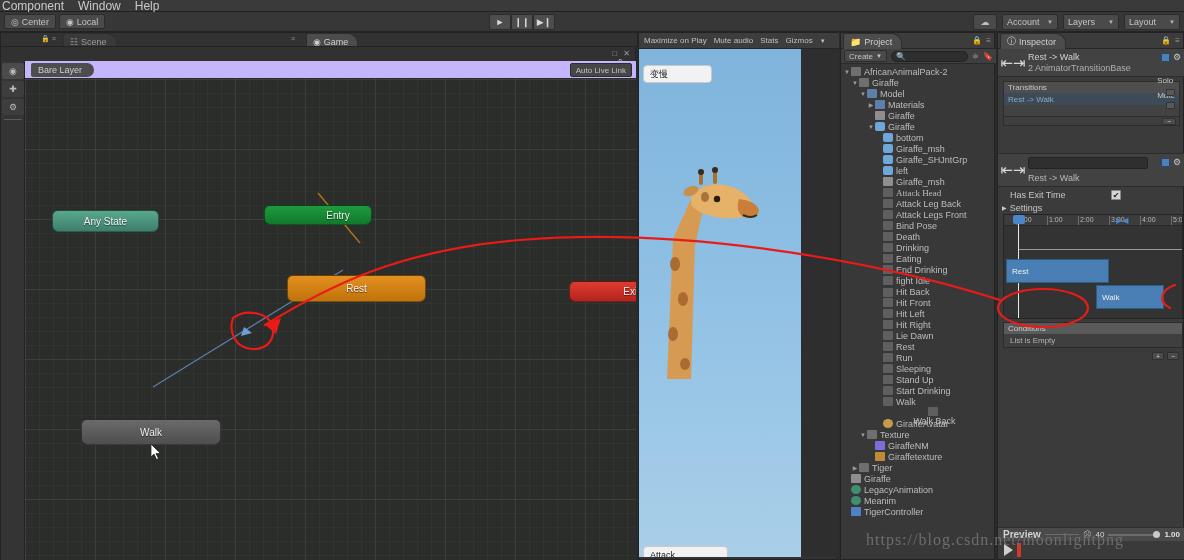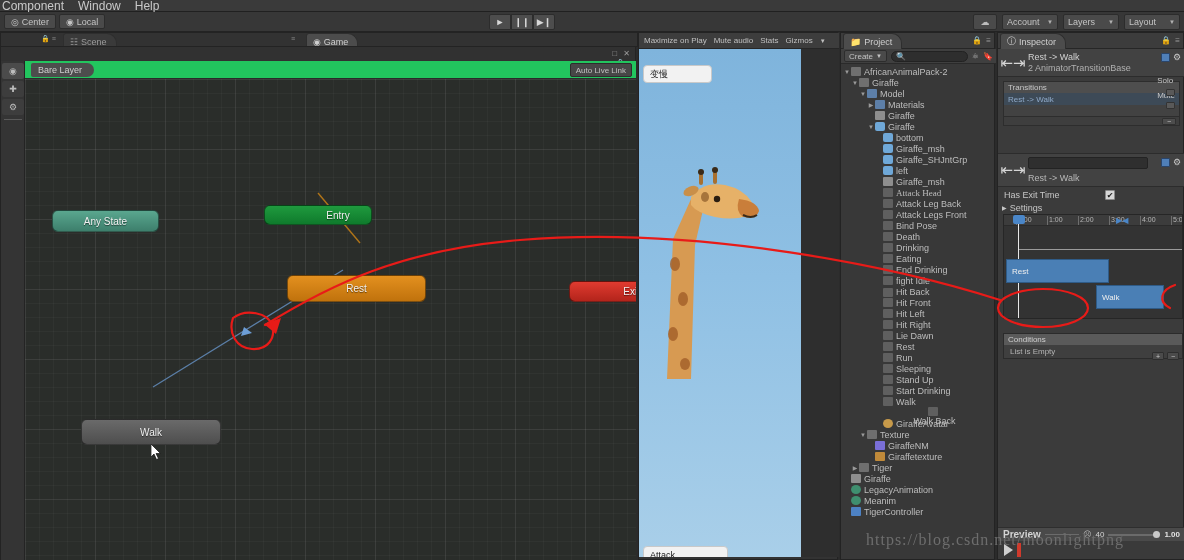--- a/index.html
+++ b/index.html
@@ -83,21 +83,21 @@
     background-image:
       linear-gradient(to right, rgba(255,255,255,.028) 1px, transparent 1px),
       linear-gradient(to bottom, rgba(255,255,255,.028) 1px, transparent 1px),
       linear-gradient(to right, rgba(255,255,255,.055) 1px, transparent 1px),
       linear-gradient(to bottom, rgba(255,255,255,.055) 1px, transparent 1px);
     background-size: 14px 14px, 14px 14px, 70px 70px, 70px 70px;
     overflow:hidden;
   }
   .layerbar {
     position:absolute; left:24px; top:14px; width:611px; height:18px;
-    background:#22c55e; border-bottom:1px solid #2a2a2a;
+    background:#c4b5fd; border-bottom:1px solid #2a2a2a;
   }
   .layerchip {
     position:absolute; left:6px; top:2px; height:14px; background:#4d4d4d;
     border-radius:2px 7px 7px 2px; padding:0 12px 0 7px;
     display:flex; align-items:center; color:#cfcfcf; font-size:9px;
   }
   .autolive {
     position:absolute; right:4px; top:2px; height:14px; background:#474747;
     border:1px solid #2d2d2d; border-radius:2px; padding:0 5px;
     display:flex; align-items:center; color:#c2c2c2; font-size:8px;
@@ -195,35 +195,35 @@
   .trans-head { height:11px; background:#4e4e4e; display:flex; align-items:center; padding:0 4px; font-size:8px; color:#c7c7c7; }
   .trans-row  { height:12px; display:flex; align-items:center; padding:0 4px; font-size:8px; color:#8ea9c9; background:#3d4a57; }
   .solomute { margin-left:auto; display:flex; gap:6px;flex-direction:column; }
   .sm-box { width:9px; height:7px; background:#595959; border:1px solid #333; border-radius:1px; }
   .minusbar { position:absolute; left:5px; top:84px; width:177px; height:9px; background:#3e3e3e; border:1px solid #2d2d2d; border-top:none; display:flex; justify-content:flex-end; align-items:center; padding-right:3px; }
   .minusbtn { width:14px; height:7px; background:#4d4d4d; border:1px solid #303030; border-radius:1px; display:flex; align-items:center; justify-content:center; font-size:7px; color:#ccc; }
 
   .insp-card2 { position:absolute; left:0; top:120px; width:187px; height:34px; background:#424242; border-top:1px solid #2c2c2c; border-bottom:1px solid #2c2c2c; }
   .namefield { position:absolute; left:30px; top:3px; width:120px; height:12px; background:#2f2f2f; border:1px solid #232323; border-radius:2px; }
 
-  .row-check { position:absolute; left:6px; top:156px; width:175px; height:12px; display:flex; align-items:center; font-size:9px; color:#c6c6c6; }
+  .row-check { position:absolute; left:12px; top:156px; width:175px; height:12px; display:flex; align-items:center; font-size:9px; color:#c6c6c6; }
   .chk { width:10px; height:10px; background:#d6d6d6; border:1px solid #8a8a8a; border-radius:1px; margin-left:auto; margin-right:64px; color:#1c1c1c; font-size:8px; display:flex; align-items:center; justify-content:center; }
   .row-settings { position:absolute; left:4px; top:169px; width:175px; height:11px; display:flex; align-items:center; gap:3px; font-size:9px; color:#c6c6c6; }
 
   .timeline { position:absolute; left:5px; top:181px; width:180px; height:105px; background:#333; border:1px solid #262626; overflow:hidden; }
   .ruler { position:absolute; left:0; top:0; width:180px; height:11px; background:#3c3c3c; border-bottom:1px solid #2a2a2a; }
   .tick { position:absolute; top:1px; font-size:7px; color:#b6b6b6; }
   .tick .bar { position:absolute; left:-2px; top:0; width:1px; height:9px; background:#6e6e6e; }
   .playhead { position:absolute; top:0; width:1px; height:105px; background:#e8e8e8; }
   .ph-knob { position:absolute; top:0; width:12px; height:9px; background:#4a86c8; border-radius:2px; }
   .clipbar { position:absolute; height:24px; background:#4a7fb5; border:1px solid #2f5b87; display:flex; align-items:center; padding-left:5px; color:#eee; font-size:8px; }
   .hline { position:absolute; height:1px; background:#9b9b9b; }
   .marker { position:absolute; top:1px; color:#4a86c8; font-size:8px; }
 
-  .cond-box { position:absolute; left:5px; top:300px; width:180px; height:26px; background:#3f3f3f; border:1px solid #2b2b2b; }
+  .cond-box { position:absolute; left:5px; top:289px; width:180px; height:26px; background:#3f3f3f; border:1px solid #2b2b2b; }
   .cond-head { height:11px; background:#5a5a5a; display:flex; align-items:center; padding:0 4px; font-size:8px; color:#d0d0d0; }
   .cond-empty { height:13px; display:flex; align-items:center; padding:0 6px; font-size:8px; color:#b4b4b4; }
   .cond-plus { position:absolute; left:5px; top:318px; width:180px; height:10px; display:flex; justify-content:flex-end; align-items:center; gap:3px; padding-right:4px; }
   .pmbtn { width:12px;height:8px;background:#4b4b4b;border:1px solid #2e2e2e;border-radius:1px;display:flex;align-items:center;justify-content:center;font-size:7px;color:#ccc; }
 
   .preview-bar { position:absolute; left:0; bottom:18px; width:187px; height:14px; background:#4a4a4a; border-top:1px solid #2e2e2e; display:flex; align-items:center; gap:4px; padding:0 5px; }
   .prev-label { font-size:10px; color:#d4d4d4; font-weight:bold; }
   .prev-line { flex:1; height:1px; background:#6b6b6b; }
   .prev-speed { font-size:8px; color:#d4d4d4; }
   .slider-track { width:52px; height:2px; background:#6b6b6b; position:relative; }

